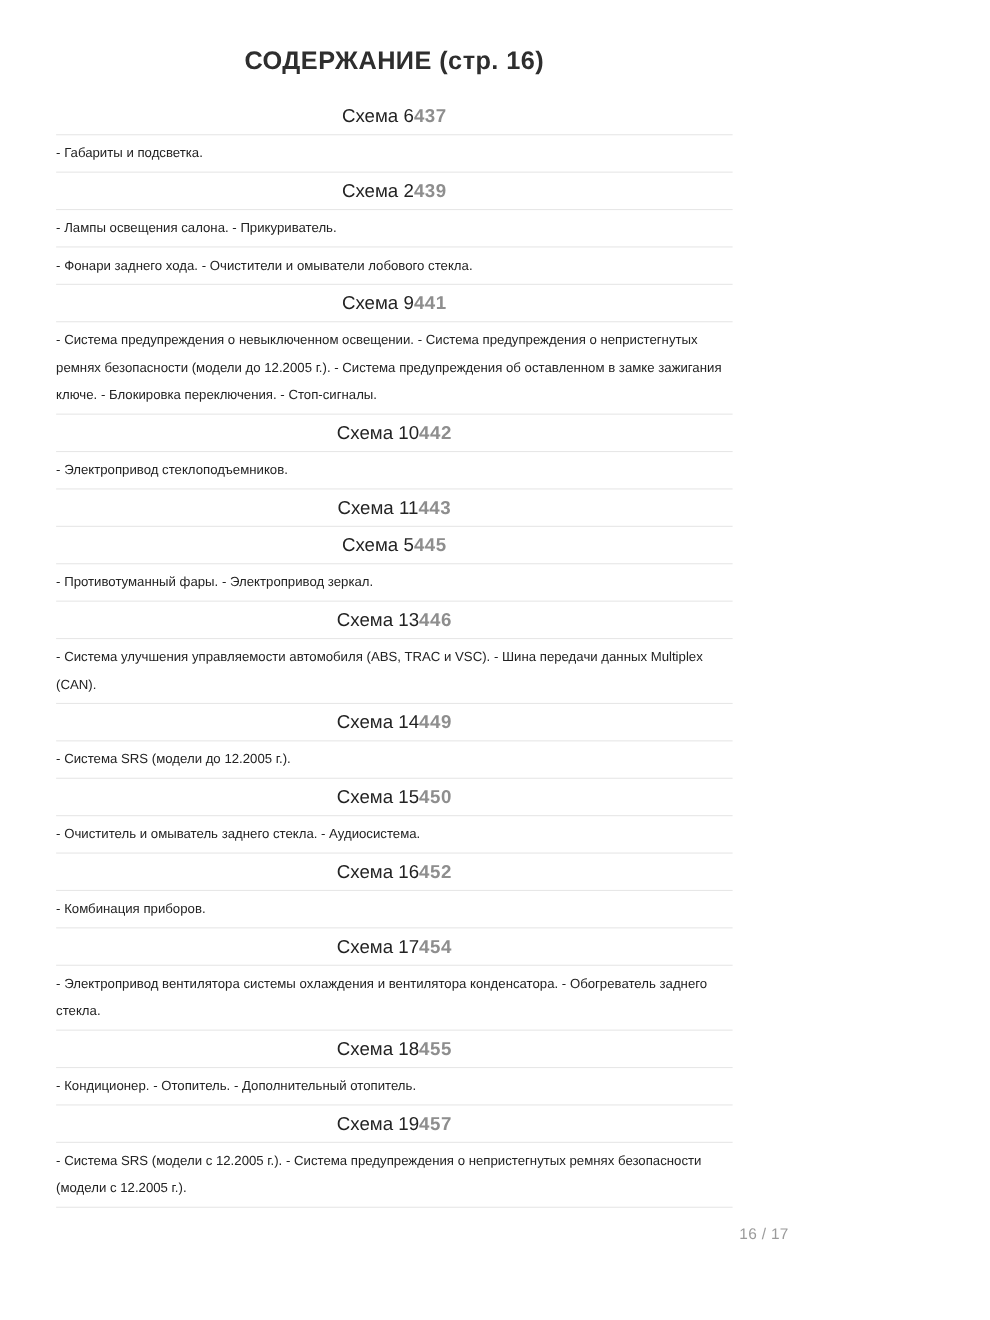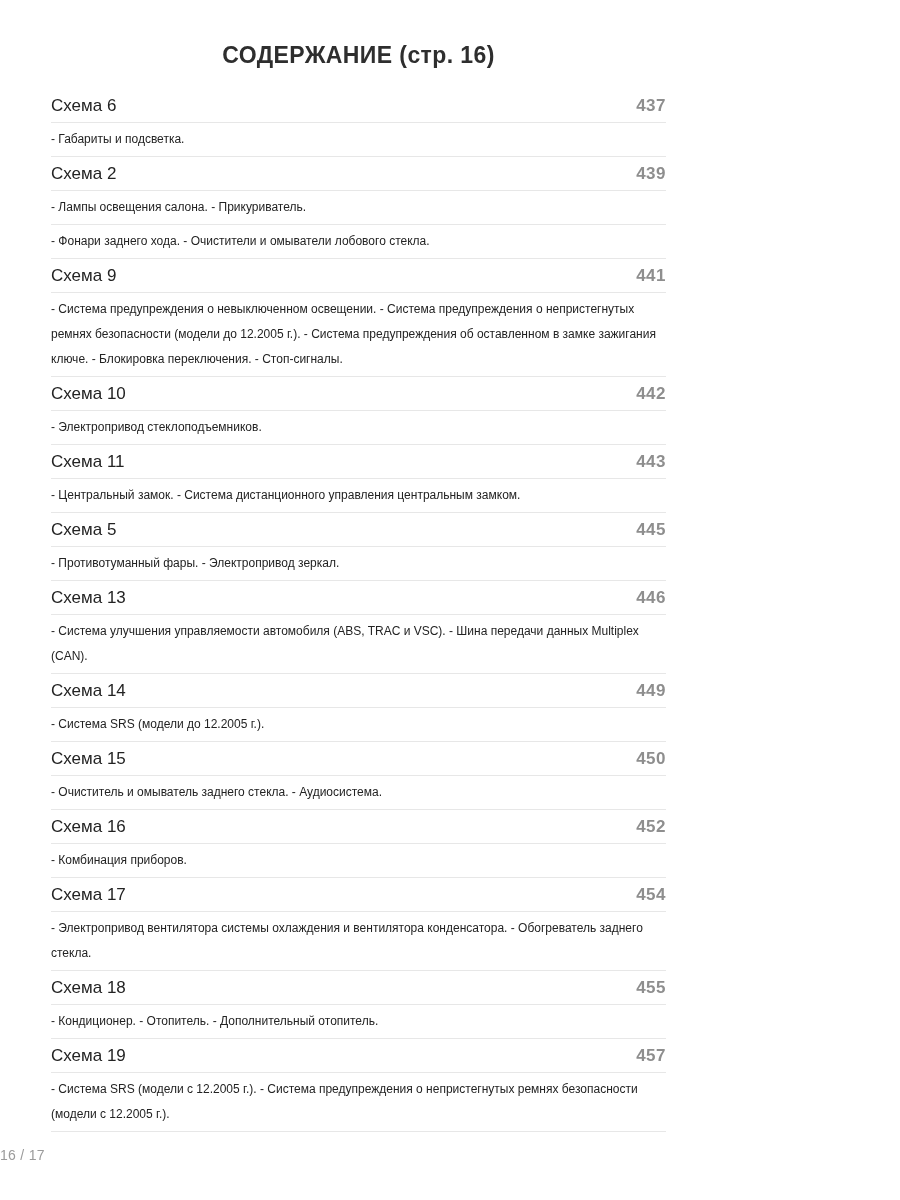--- a/index.html
+++ b/index.html
@@ -22,21 +22,21 @@
     font-weight: 700;
     letter-spacing: 0.4px;
     color: #2e2e2e;
     padding-top: 42px;
   }
   .toc {
     margin: 20px 51px 0 51px;
   }
   .entry-header-row {
     display: flex;
-    justify-content: space-between;
+    justify-content: center;
     align-items: baseline;
     padding: 4px 0;
     border-bottom: 1px solid #e7e7e7;
     font-size: 17px;
     line-height: 25px;
   }
   .entry-title {
     color: #232323;
   }
   .entry-page {
@@ -45,21 +45,21 @@
     font-weight: bold;
   }
   .entry-description-row {
     padding: 4px 0;
     border-bottom: 1px solid #e7e7e7;
     font-size: 12px;
     line-height: 25px;
     color: #232323;
   }
   .pager {
-    text-align: left;
+    text-align: right;
     font-size: 14px;
     color: #9b9b9b;
     margin-top: 15px;
     letter-spacing: 0.3px;
   }
 </style>
 </head>
 <body>
 
 <div class="page">
@@ -100,21 +100,20 @@
       <span class="entry-page">442</span>
     </div>
     <div class="entry-description-row">- Электропривод стеклоподъемников.</div>
   </div>
 
   <div class="entry">
     <div class="entry-header-row">
       <span class="entry-title">Схема 11</span>
       <span class="entry-page">443</span>
     </div>
-    <div class="entry-description-row">- Центральный замок. - Система дистанционного управления центральным замком.</div>
   </div>
 
   <div class="entry">
     <div class="entry-header-row">
       <span class="entry-title">Схема 5</span>
       <span class="entry-page">445</span>
     </div>
     <div class="entry-description-row">- Противотуманный фары. - Электропривод зеркал.</div>
   </div>
 

